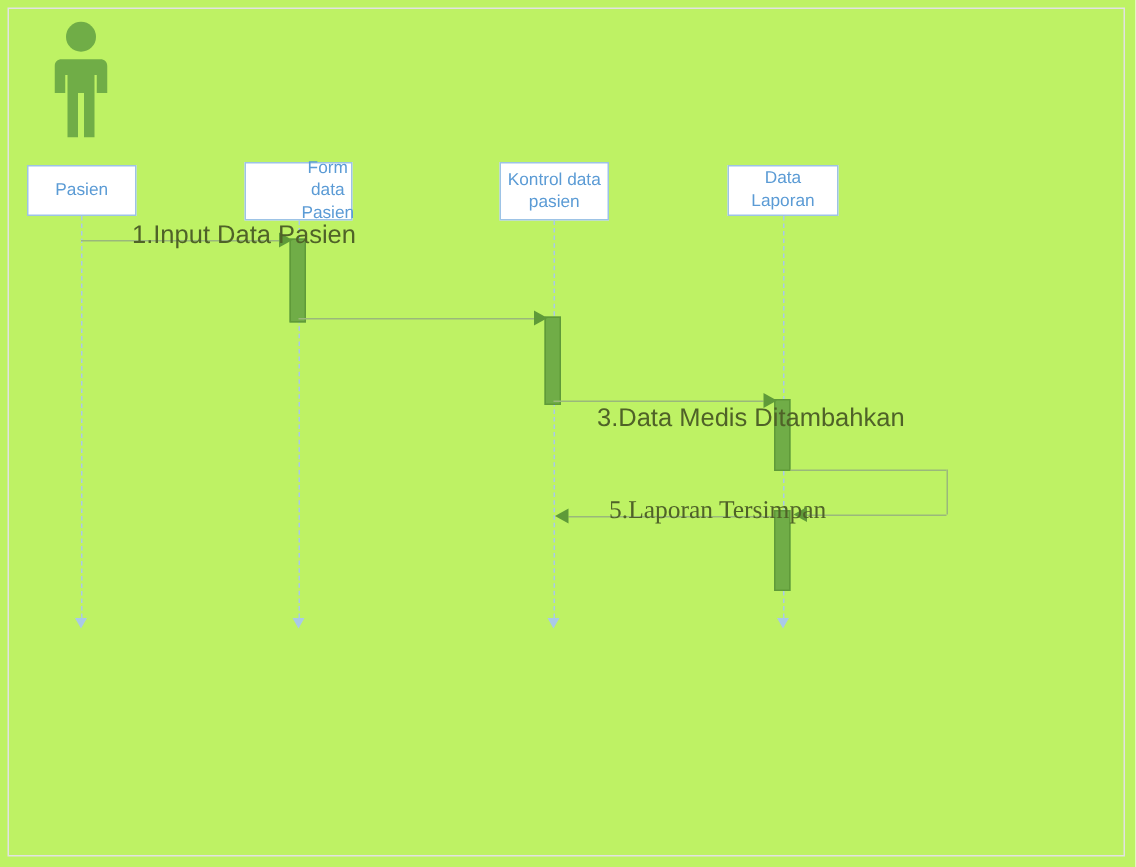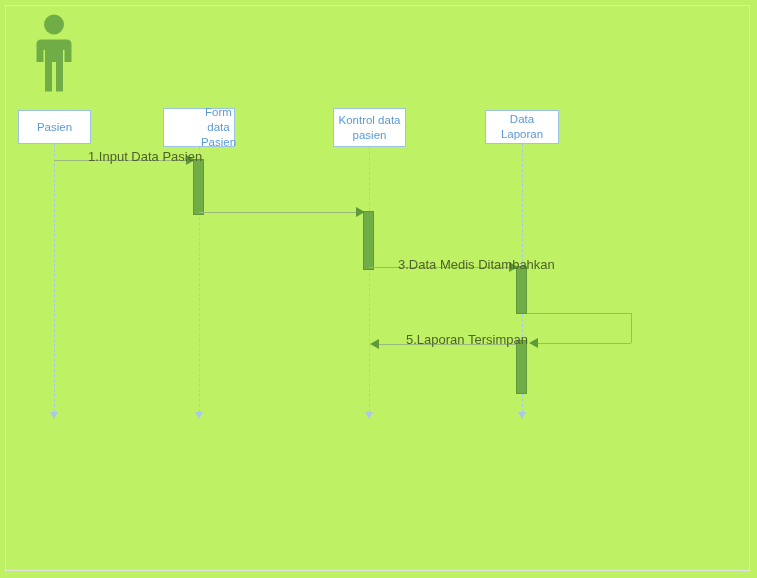--- a/index.html
+++ b/index.html
@@ -94,21 +94,21 @@
     position: absolute;
     width: 0;
     height: 0;
     border-top: 5px solid transparent;
     border-bottom: 5px solid transparent;
     border-right: 9px solid #5f9a39;
   }
   .msg-label {
     position: absolute;
     color: #4f6228;
-    font-size: 13px;
+    font-size: 17px;
     line-height: 13px;
     white-space: nowrap;
   }
 </style>
 </head>
 <body>
 
 <div id="canvas">
 
   <div id="frame-border"></div>
@@ -163,24 +163,24 @@
 
   <div class="msg-line" style="left:54px; top:160px; width:132px;"></div>
   <div class="arrow-right" style="left:186px; top:155px;"></div>
   <div class="msg-label" style="left:88px; top:150px;">1.Input Data Pasien</div>
 
   <div class="msg-line" style="left:199px; top:212px; width:157px;"></div>
   <div class="arrow-right" style="left:356px; top:207px;"></div>
 
   <div class="msg-line" style="left:369px; top:267px; width:140px;"></div>
   <div class="arrow-right" style="left:509px; top:262px;"></div>
-  <div class="msg-label" style="left:398px; top:258px;">3.Data Medis Ditambahkan</div>
+  <div class="msg-label" style="left:398px; top:272px;">3.Data Medis Ditambahkan</div>
 
   <div class="msg-line" style="left:527px; top:313px; width:104px;"></div>
   <div class="msg-vline" style="left:631px; top:313px; height:30px;"></div>
   <div class="msg-line" style="left:538px; top:343px; width:93px;"></div>
   <div class="arrow-left" style="left:529px; top:338px;"></div>
 
   <div class="msg-line" style="left:379px; top:344px; width:137px;"></div>
   <div class="arrow-left" style="left:370px; top:339px;"></div>
-  <div class="msg-label" style="left:406px; top:333px;">5.Laporan Tersimpan</div>
+  <div class="msg-label" style="left:406px; top:333px;font-family:Liberation Serif, serif;">5.Laporan Tersimpan</div>
 
 </div>
 
 </body></html>

